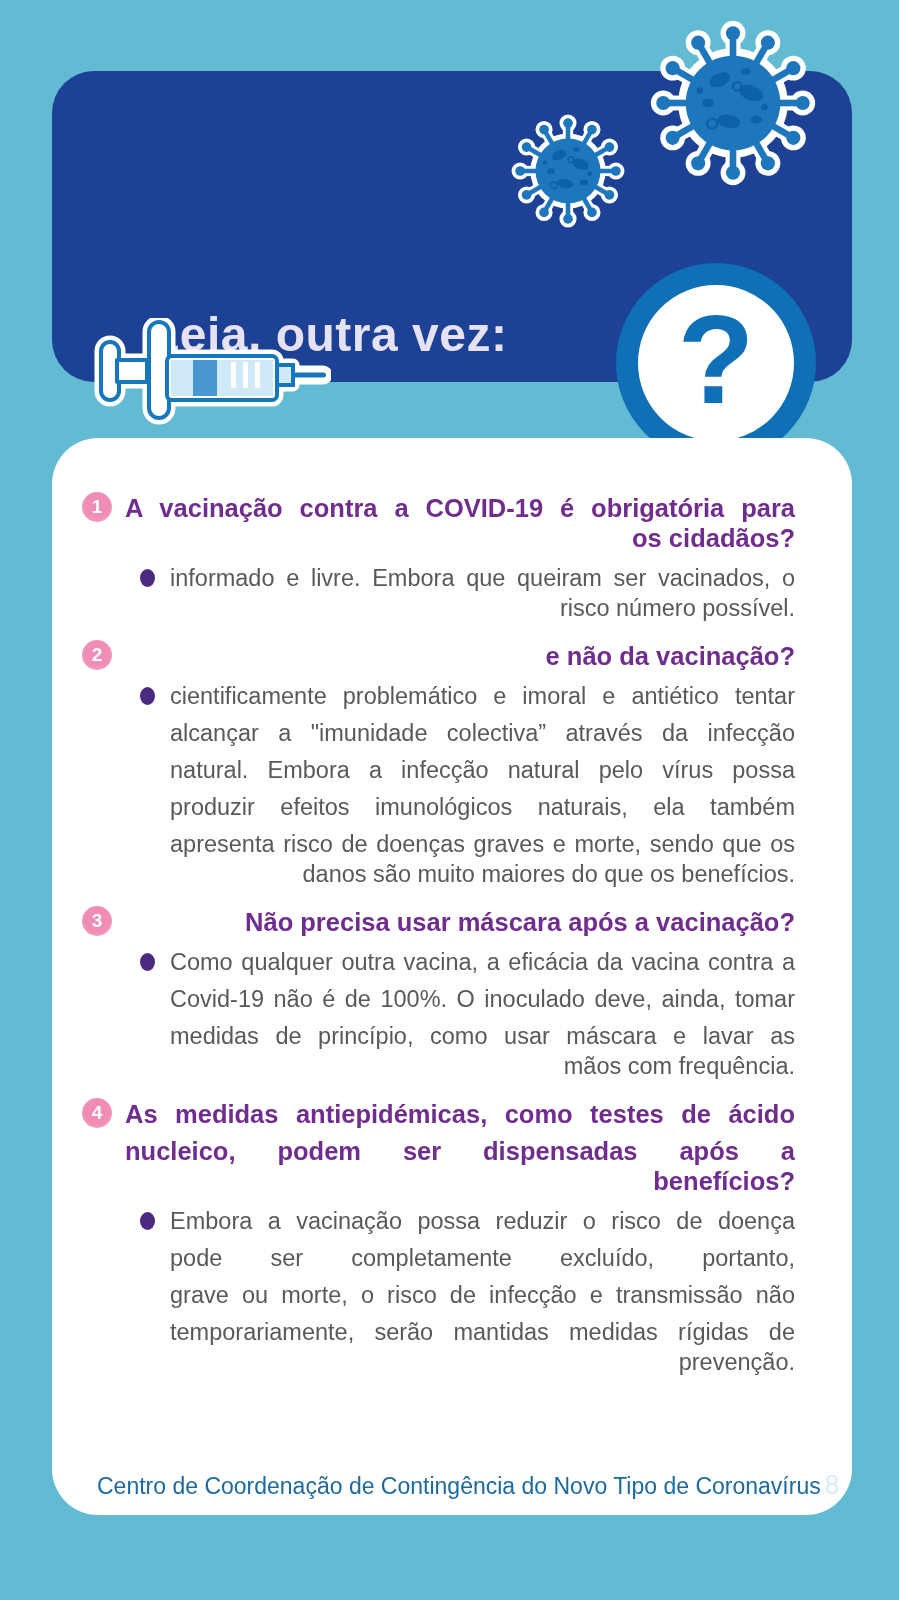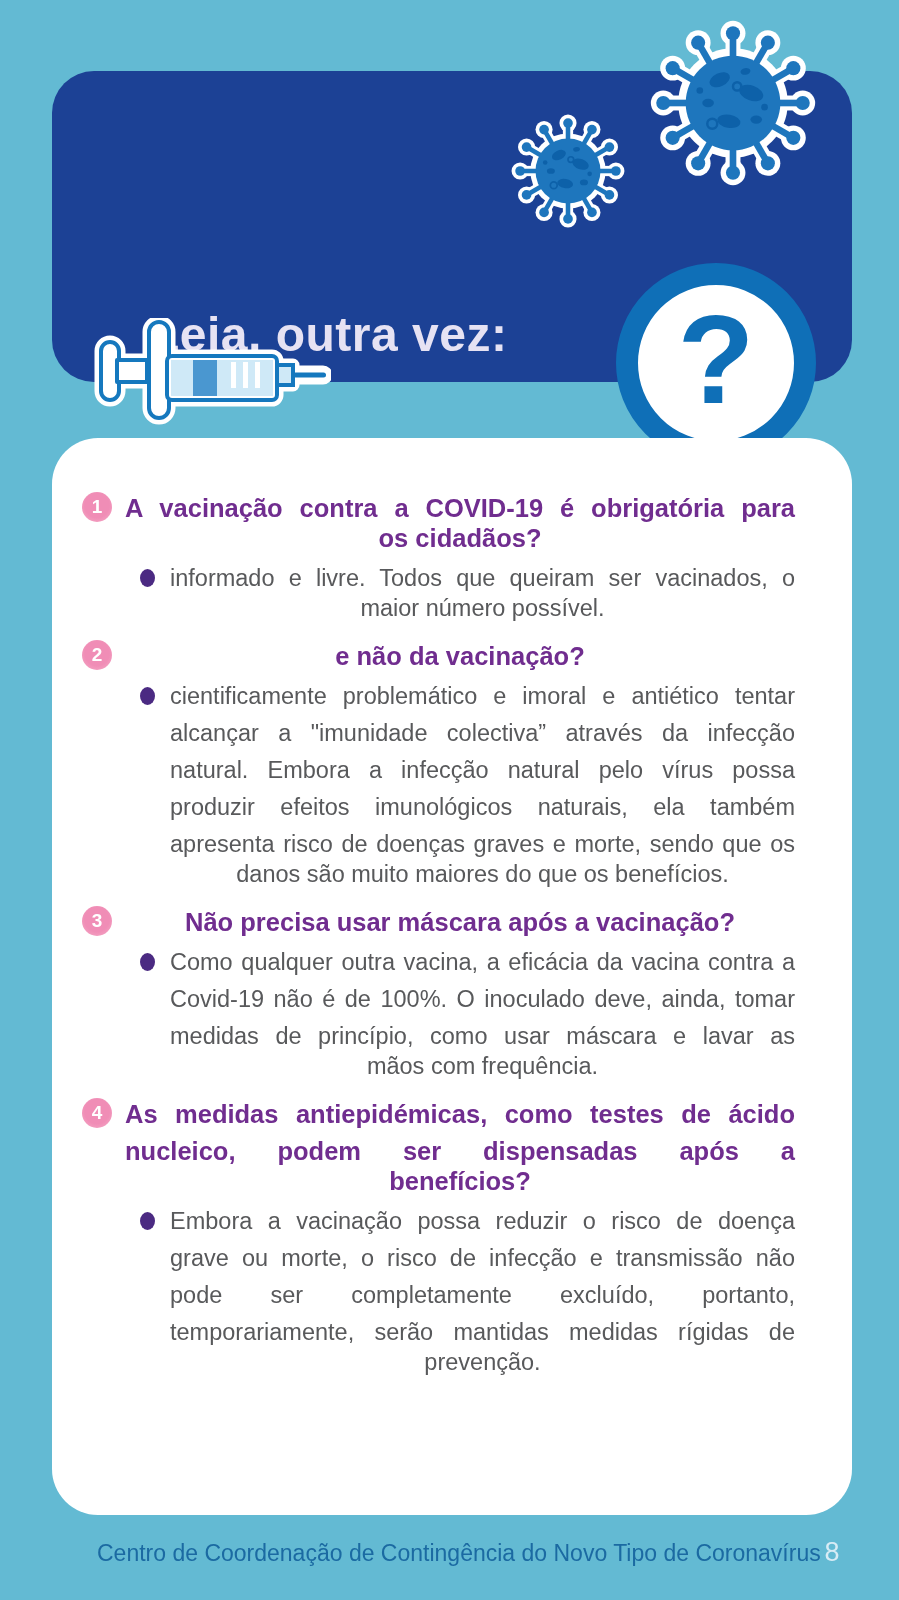--- a/index.html
+++ b/index.html
@@ -55,22 +55,22 @@
     width:670px;font-size:25.5px;font-weight:700;line-height:30px;
     color:var(--question-text);
   }
   .answer{position:relative;margin:10px 0 0 45px;width:625px;}
   .a-bullet{
     position:absolute;left:-30px;top:6px;width:15px;height:18px;
     border-radius:50%;background:var(--bullet-purple);
   }
   .a-text{font-size:23.5px;line-height:30px;color:var(--answer-text);}
   .jline{text-align:justify;text-align-last:justify;margin-top:7px;}
-  .lastline{text-align:center;}
-  .footer-row{position:absolute;left:0;top:1538px;width:899px;height:40px;}
+  .lastline{text-align:right;}
+  .footer-row{position:absolute;left:0;top:1471px;width:899px;height:40px;}
   .footer-text{
     position:absolute;left:97px;top:0;font-size:23px;line-height:30px;
     color:var(--footer-text-color);white-space:nowrap;
   }
   .page-num{
     position:absolute;left:812px;top:-2px;width:40px;text-align:center;
     font-size:27px;line-height:32px;color:var(--page-number-color);
   }
   svg{display:block;}
 </style>
@@ -208,22 +208,22 @@
     <div class="q-badge">
       <span>1</span>
     </div>
     <div class="q-text">
           <div class="jline">A vacinação contra a COVID-19 é obrigatória para</div>
           <div class="lastline">os cidadãos?</div>
         </div>
     <div class="answer">
       <div class="a-bullet"></div>
       <div class="a-text">
-            <div class="jline">informado e livre. Todos que queiram ser vacinados, o</div>
-            <div class="lastline">maior número possível.</div>
+            <div class="jline">informado e livre. Embora que queiram ser vacinados, o</div>
+            <div class="lastline">risco número possível.</div>
           </div>
     </div>
   </div>
 
   <div class="faq-item">
     <div class="q-badge">
       <span>2</span>
     </div>
     <div class="q-text">
           <div class="lastline">e não da vacinação?</div>
@@ -265,22 +265,22 @@
     </div>
     <div class="q-text">
           <div class="jline">As medidas antiepidémicas, como testes de ácido</div>
           <div class="jline">nucleico, podem ser dispensadas após a</div>
           <div class="lastline">benefícios?</div>
         </div>
     <div class="answer">
       <div class="a-bullet"></div>
       <div class="a-text">
             <div class="jline">Embora a vacinação possa reduzir o risco de doença</div>
+            <div class="jline">pode ser completamente excluído, portanto,</div>
             <div class="jline">grave ou morte, o risco de infecção e transmissão não</div>
-            <div class="jline">pode ser completamente excluído, portanto,</div>
             <div class="jline">temporariamente, serão mantidas medidas rígidas de</div>
             <div class="lastline">prevenção.</div>
           </div>
     </div>
   </div>
 </div>
 </div>
 
 <div class="footer-row">
   <div class="footer-text">Centro de Coordenação de Contingência do Novo Tipo de Coronavírus</div>

